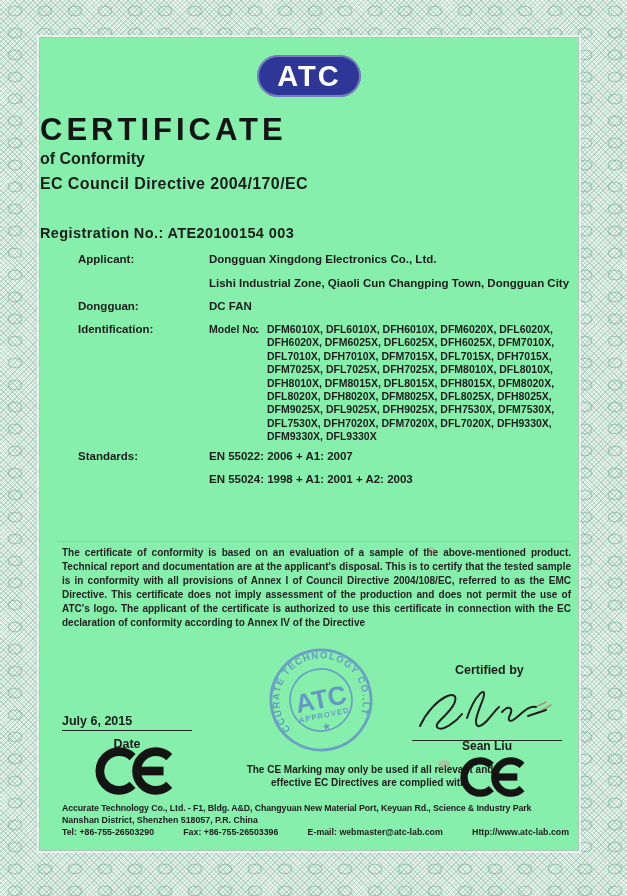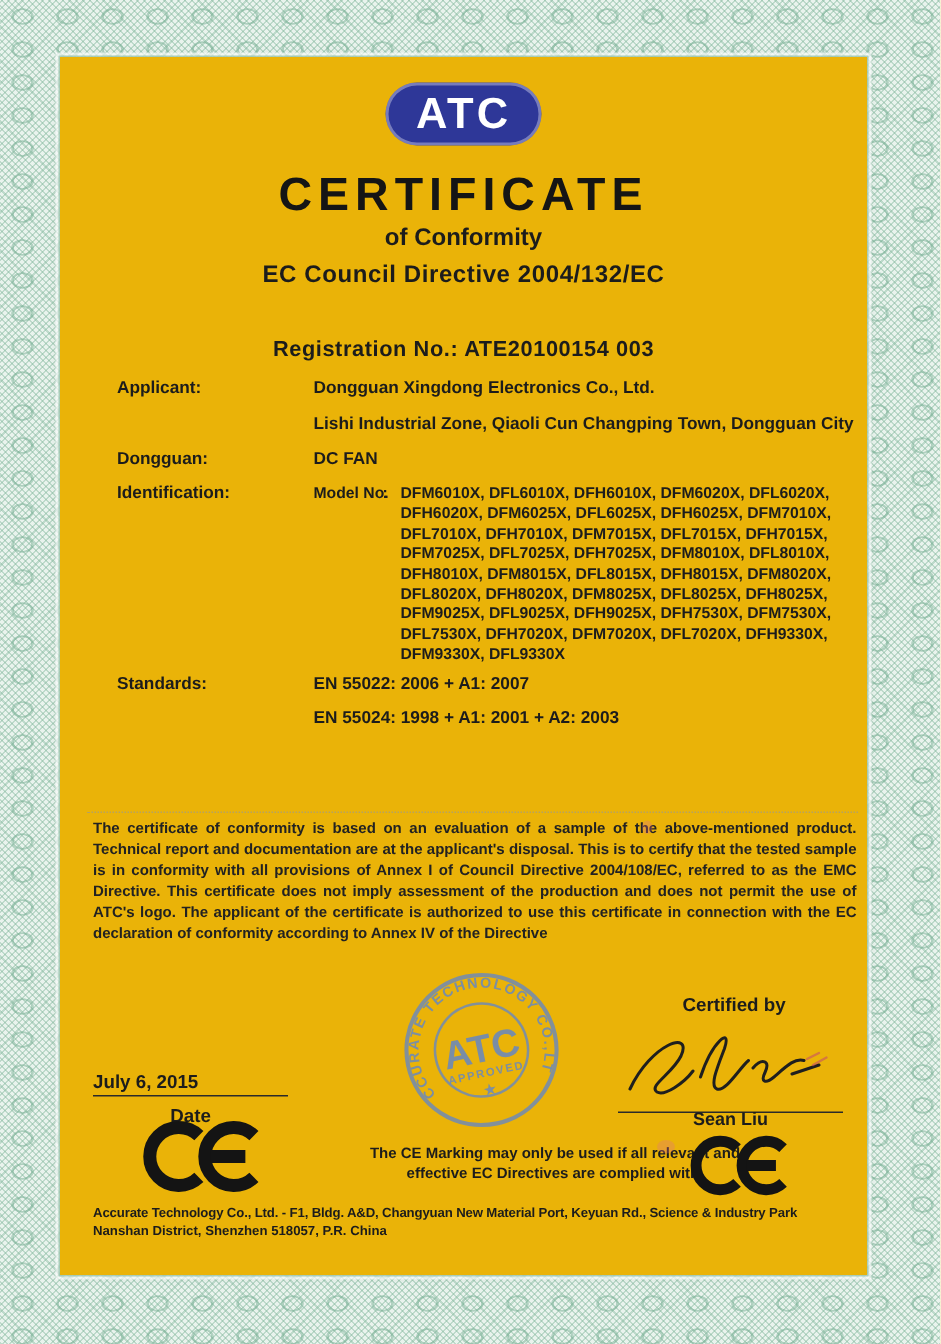--- a/index.html
+++ b/index.html
@@ -13,25 +13,25 @@
     position:absolute;inset:0;
     background-color:#e9f3ed;
     background-image:
       radial-gradient(ellipse 11px 8px at center, rgba(255,255,255,0) 50%, rgba(120,175,148,.55) 55%, rgba(120,175,148,.45) 66%, rgba(255,255,255,0) 71%),
       repeating-linear-gradient(45deg, rgba(125,180,152,.40) 0 1px, rgba(0,0,0,0) 1px 3.2px),
       repeating-linear-gradient(-45deg, rgba(125,180,152,.40) 0 1px, rgba(0,0,0,0) 1px 3.2px);
     background-size:30px 22px, auto, auto;
   }
   .paper{
     position:absolute;left:40px;top:38px;width:538px;height:812px;
-    background:#eab308;
+    background:#86efac;
     box-shadow:0 0 0 1px rgba(125,180,152,.6), 0 0 0 3px rgba(255,255,255,.65), 0 0 7px rgba(90,140,115,.3);
   }
   .abs{position:absolute;}
-  .center{left:0;right:0;text-align:center;}
+  .center{left:0;right:0;text-align:left;}
   
   .logo{
     top:17px;left:217px;width:104px;height:42px;border-radius:21px;
     background:#2e3798;color:#fff;display:flex;align-items:center;justify-content:center;
     font-size:29px;letter-spacing:2px;box-shadow:inset 0 0 0 2px rgba(255,255,255,.35);
   }
   .title{top:74px;font-size:31px;letter-spacing:4px;color:#151515;}
   .sub1{top:112px;font-size:16px;}
   .sub2{top:137px;font-size:16px;letter-spacing:.4px;}
   .sub3{top:156px;font-size:16px;letter-spacing:.4px;}
@@ -67,21 +67,21 @@
 
 <div class="page">
   <div class="frame"></div>
   <div class="paper">
 
     <div class="abs logo">
       <span>ATC</span>
     </div>
     <div class="abs center title">CERTIFICATE</div>
     <div class="abs center sub1">of Conformity</div>
-    <div class="abs center sub2">EC Council Directive 2004/132/EC</div>
+    <div class="abs center sub2">EC Council Directive 2004/170/EC</div>
     <div class="abs center reg">Registration No.: ATE20100154 003</div>
 
     <div class="abs lbl" style="top:215px">Applicant:</div>
     <div class="abs val" style="top:215px">Dongguan Xingdong Electronics Co., Ltd.</div>
     <div class="abs val" style="top:239px">Lishi Industrial Zone, Qiaoli Cun Changping Town, Dongguan City</div>
 
     <div class="abs lbl" style="top:262px">Dongguan:</div>
     <div class="abs val" style="top:262px">DC FAN</div>
 
     <div class="abs lbl" style="top:285px">Identification:</div>
@@ -130,17 +130,23 @@
       <div>effective EC Directives are complied with.</div>
     </div>
     <svg class="abs ce-right" width="71" height="42" viewBox="0 0 88 50">
       <path d="M38.9,10.6 A20,20 0 1 0 38.9,39.4" fill="none" stroke="#141414" stroke-width="9"></path>
       <path d="M76.9,10.6 A20,20 0 1 0 76.9,39.4" fill="none" stroke="#141414" stroke-width="9"></path>
       <path d="M47,25 L71,25" fill="none" stroke="#141414" stroke-width="9"></path>
     </svg>
 
     <div class="abs f1">Accurate Technology Co., Ltd. - F1, Bldg. A&amp;D, Changyuan New Material Port, Keyuan Rd., Science &amp; Industry Park</div>
     <div class="abs f2">Nanshan District, Shenzhen 518057, P.R. China</div>
+    <div class="abs f3">
+      <span>Tel: +86-755-26503290</span>
+      <span>Fax: +86-755-26503396</span>
+      <span>E-mail: webmaster@atc-lab.com</span>
+      <span>Http://www.atc-lab.com</span>
+    </div>
 
     <div class="abs smudge" style="left:388px;top:509px;width:7px;height:9px;"></div>
     <div class="abs smudge" style="left:398px;top:722px;width:12px;height:9px;"></div>
   </div>
 </div>
 
 </body></html>

